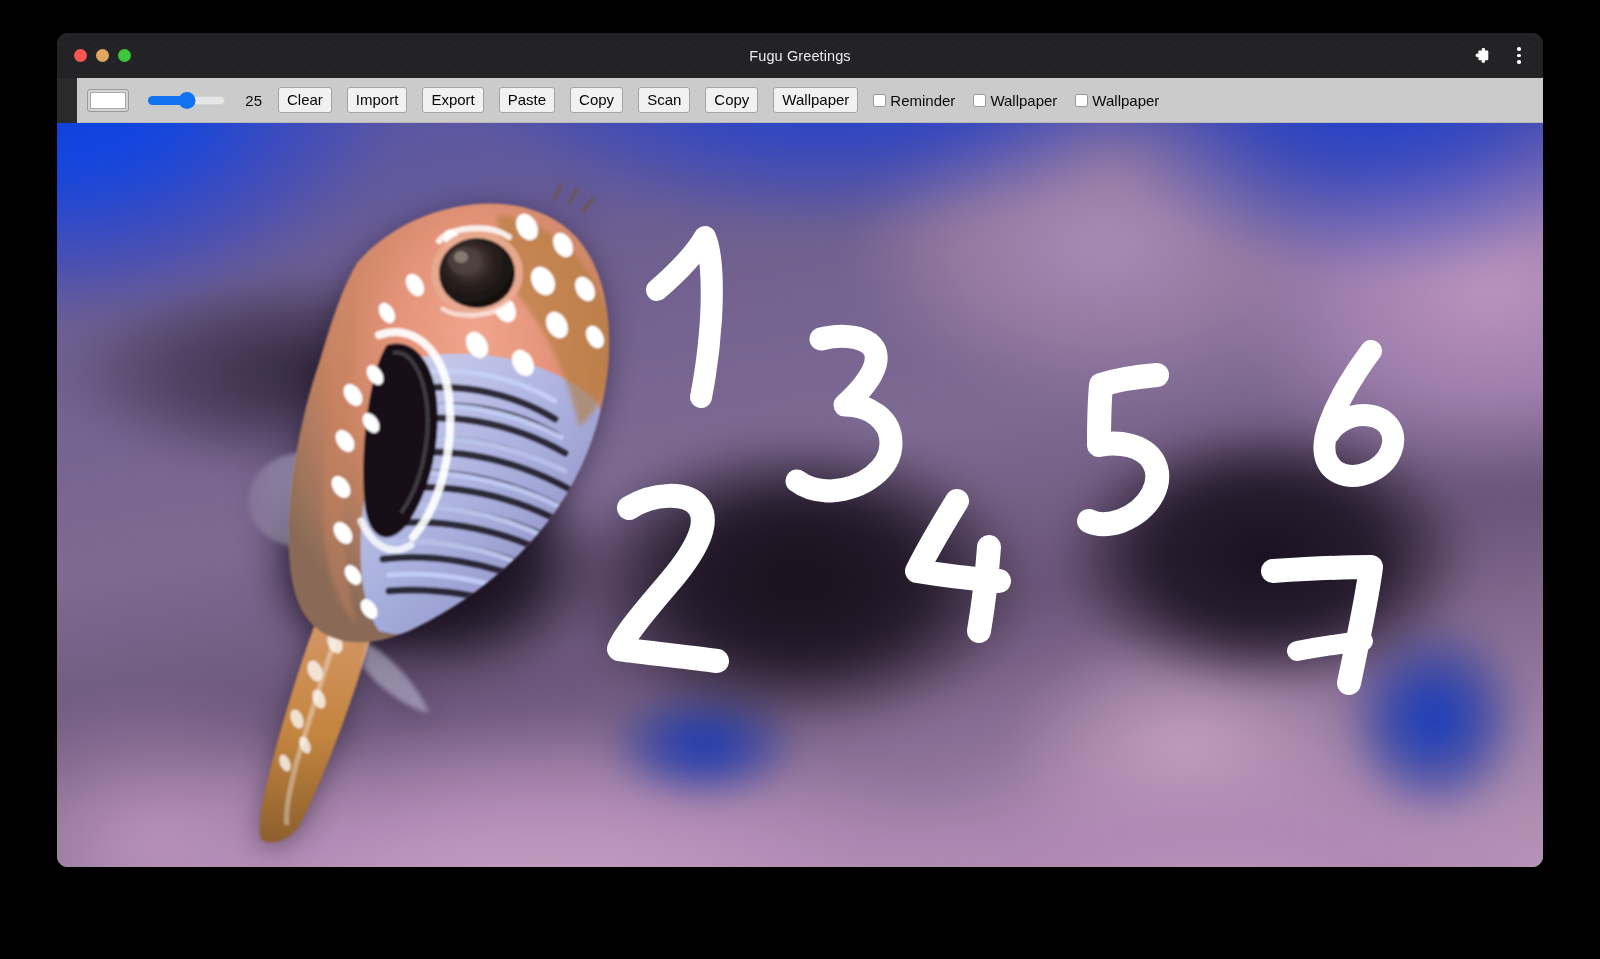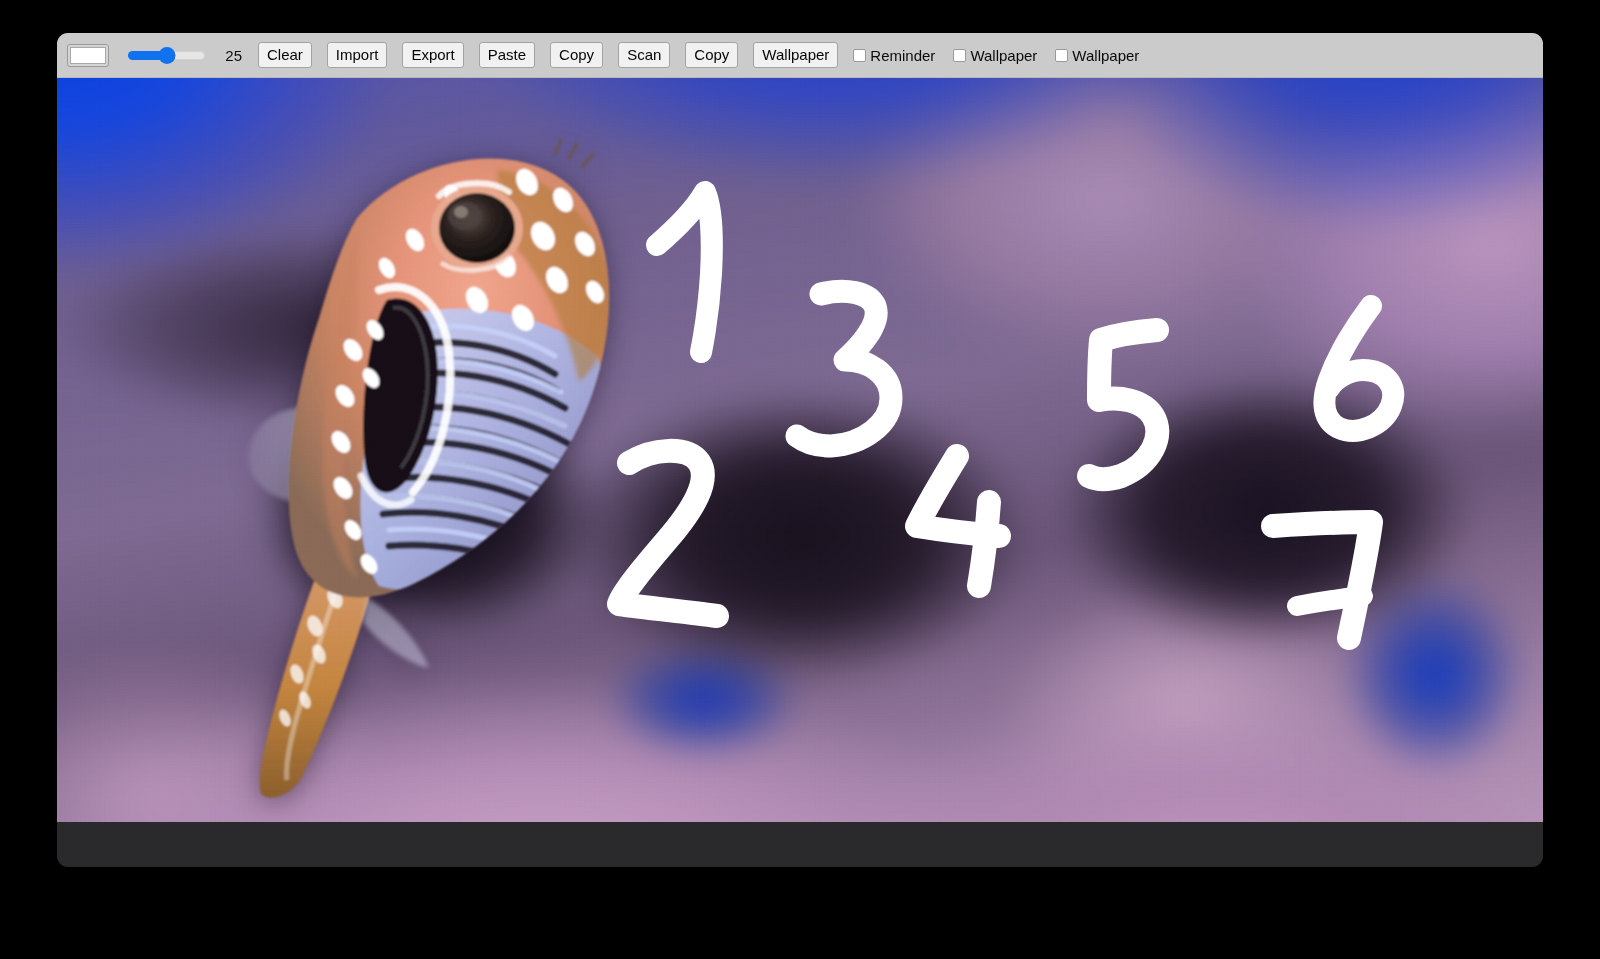--- a/index.html
+++ b/index.html
@@ -99,20 +99,21 @@
 
   
   .toolbar {
     height: 44px;
     background: #cbcbcb;
     display: flex;
     align-items: center;
     padding: 0 0 0 10px;
     gap: 8px;
     border-bottom: 1px solid #b9b9b9;
+    margin-left: 20px;
   }
 
   .color-swatch {
     width: 42px;
     height: 23px;
     background: #d4d4d4;
     border: 1px solid #9b9b9b;
     border-radius: 3px;
     padding: 2px;
     box-sizing: border-box;
@@ -286,20 +287,44 @@
     stroke-linejoin: round;
   }
 </style>
 </head>
 <body>
 
 <div id="root">
 
   <div class="app-window">
 
+    <div class="titlebar">
+      <div class="traffic-lights">
+        <div class="tl-dot tl-close"></div>
+        <div class="tl-dot tl-min"></div>
+        <div class="tl-dot tl-max"></div>
+      </div>
+
+      <div class="window-title">Fugu Greetings</div>
+
+      <div class="titlebar-actions">
+        <div class="tb-icon">
+          <svg width="19" height="19" viewBox="0 0 24 24" aria-hidden="true">
+            <path fill="#ffffff" d="M14.6 2.2c-1.3 0-2.3 1-2.3 2.3 0 .5.2.9.4 1.2H9.1c-.6 0-1.1.5-1.1 1.1v3.1c-.3-.2-.7-.4-1.2-.4-1.3 0-2.3 1-2.3 2.3s1 2.3 2.3 2.3c.5 0 .9-.2 1.2-.4v3.1c0 .6.5 1.1 1.1 1.1h3.3c-.2.3-.4.7-.4 1.2 0 1.3 1 2.3 2.3 2.3s2.3-1 2.3-2.3c0-.5-.2-.9-.4-1.2h3.3c.6 0 1.1-.5 1.1-1.1V6.8c0-.6-.5-1.1-1.1-1.1h-3.3c.2-.3.4-.7.4-1.2 0-1.3-1-2.3-2.3-2.3z"></path>
+          </svg>
+        </div>
+        <div class="tb-icon">
+          <div class="kebab">
+            <span></span>
+              <span></span>
+              <span></span>
+          </div>
+        </div>
+      </div>
+    </div>
 
     <div class="toolbar">
 
       <div class="color-swatch">
         <div class="color-swatch-inner" style="background: rgb(255, 255, 255);"></div>
       </div>
 
       <div class="range-wrap">
         <div class="range-track"></div>
         <div class="range-fill" style="width: 50%; background: rgb(16, 114, 239);"></div>

